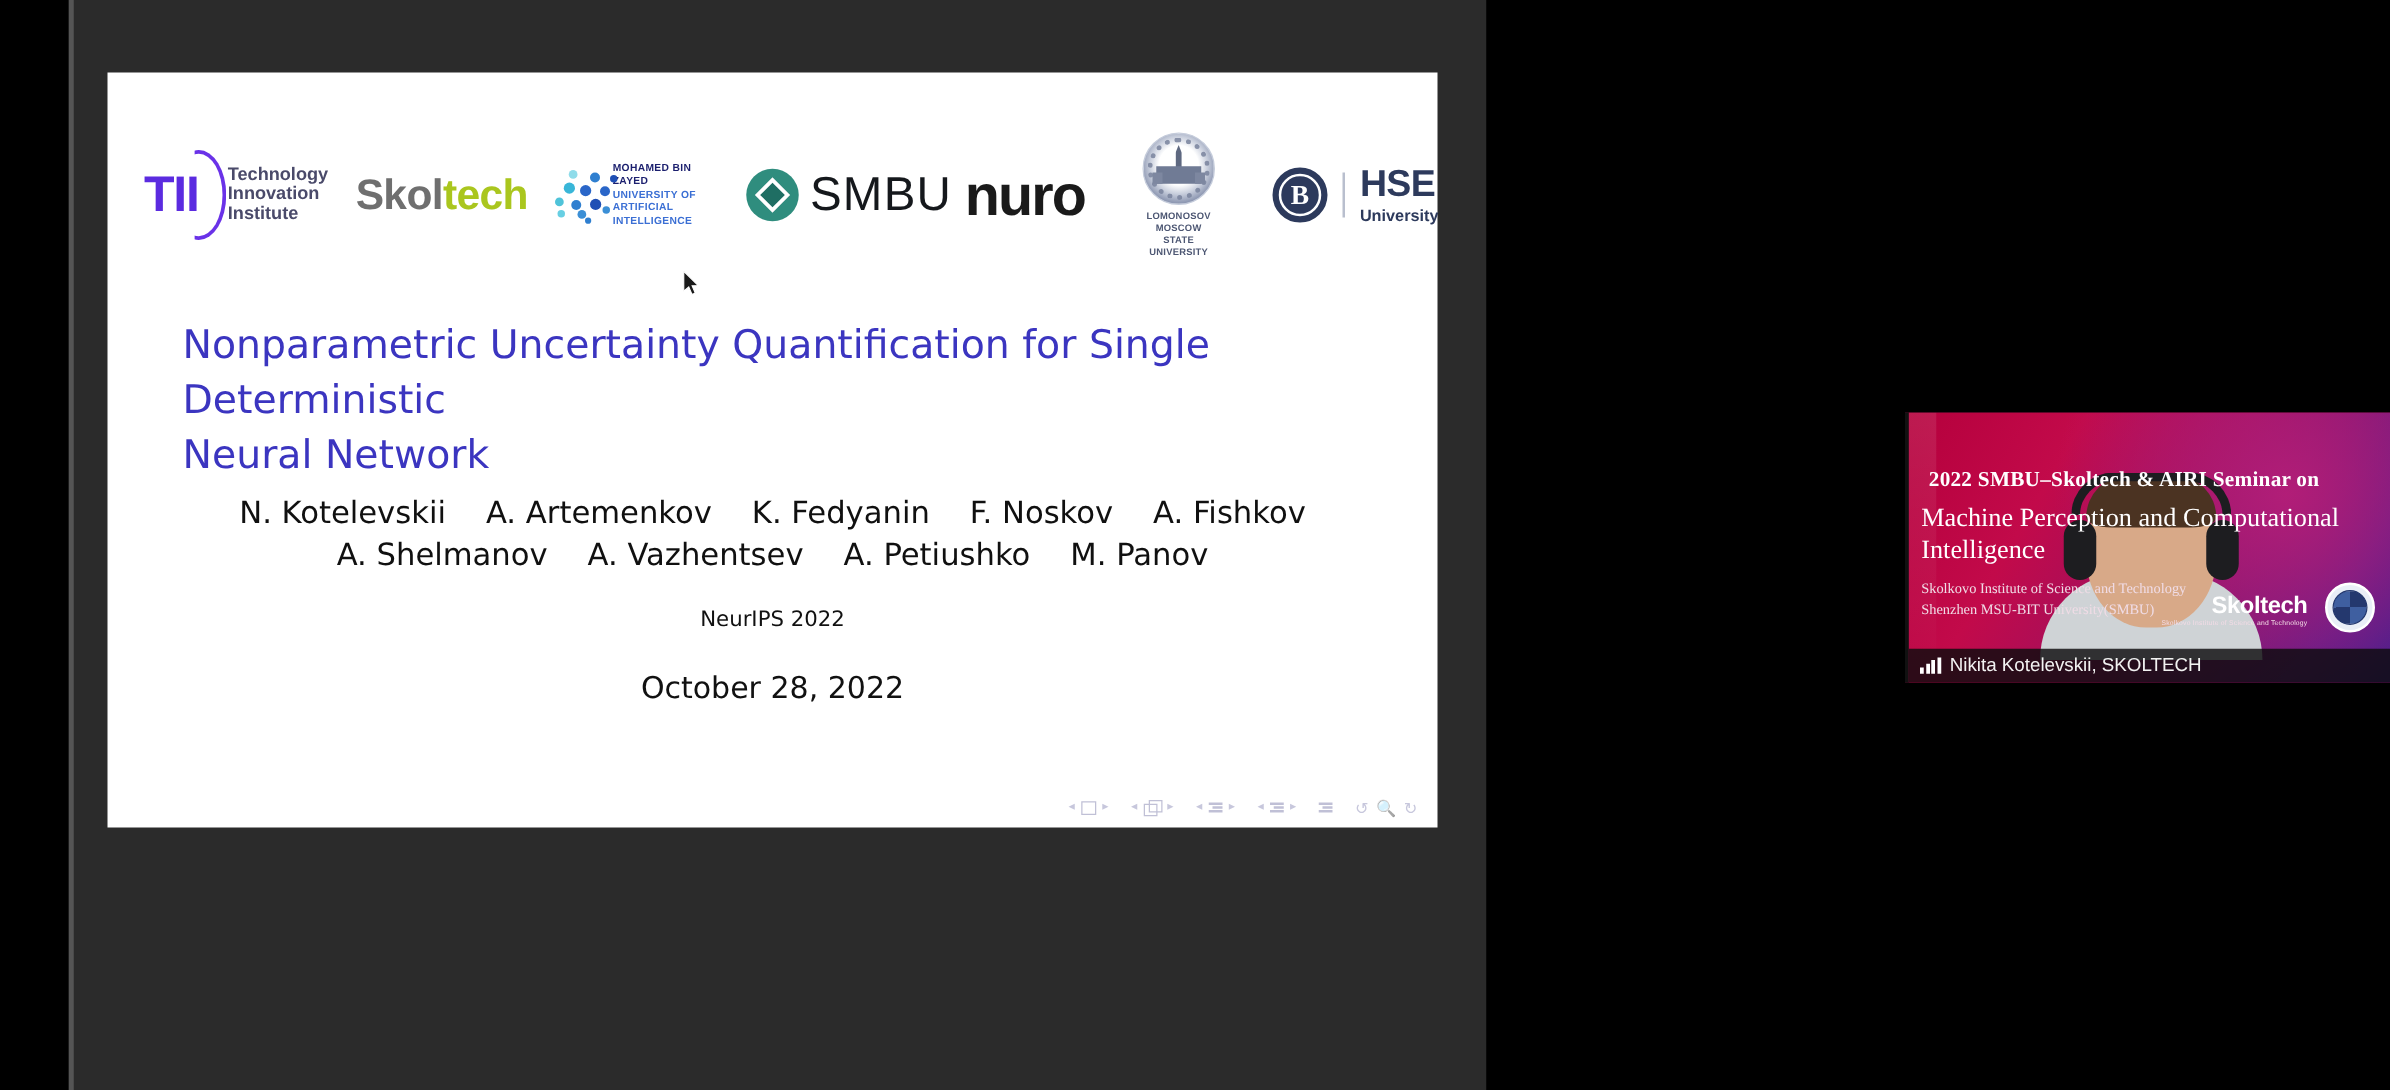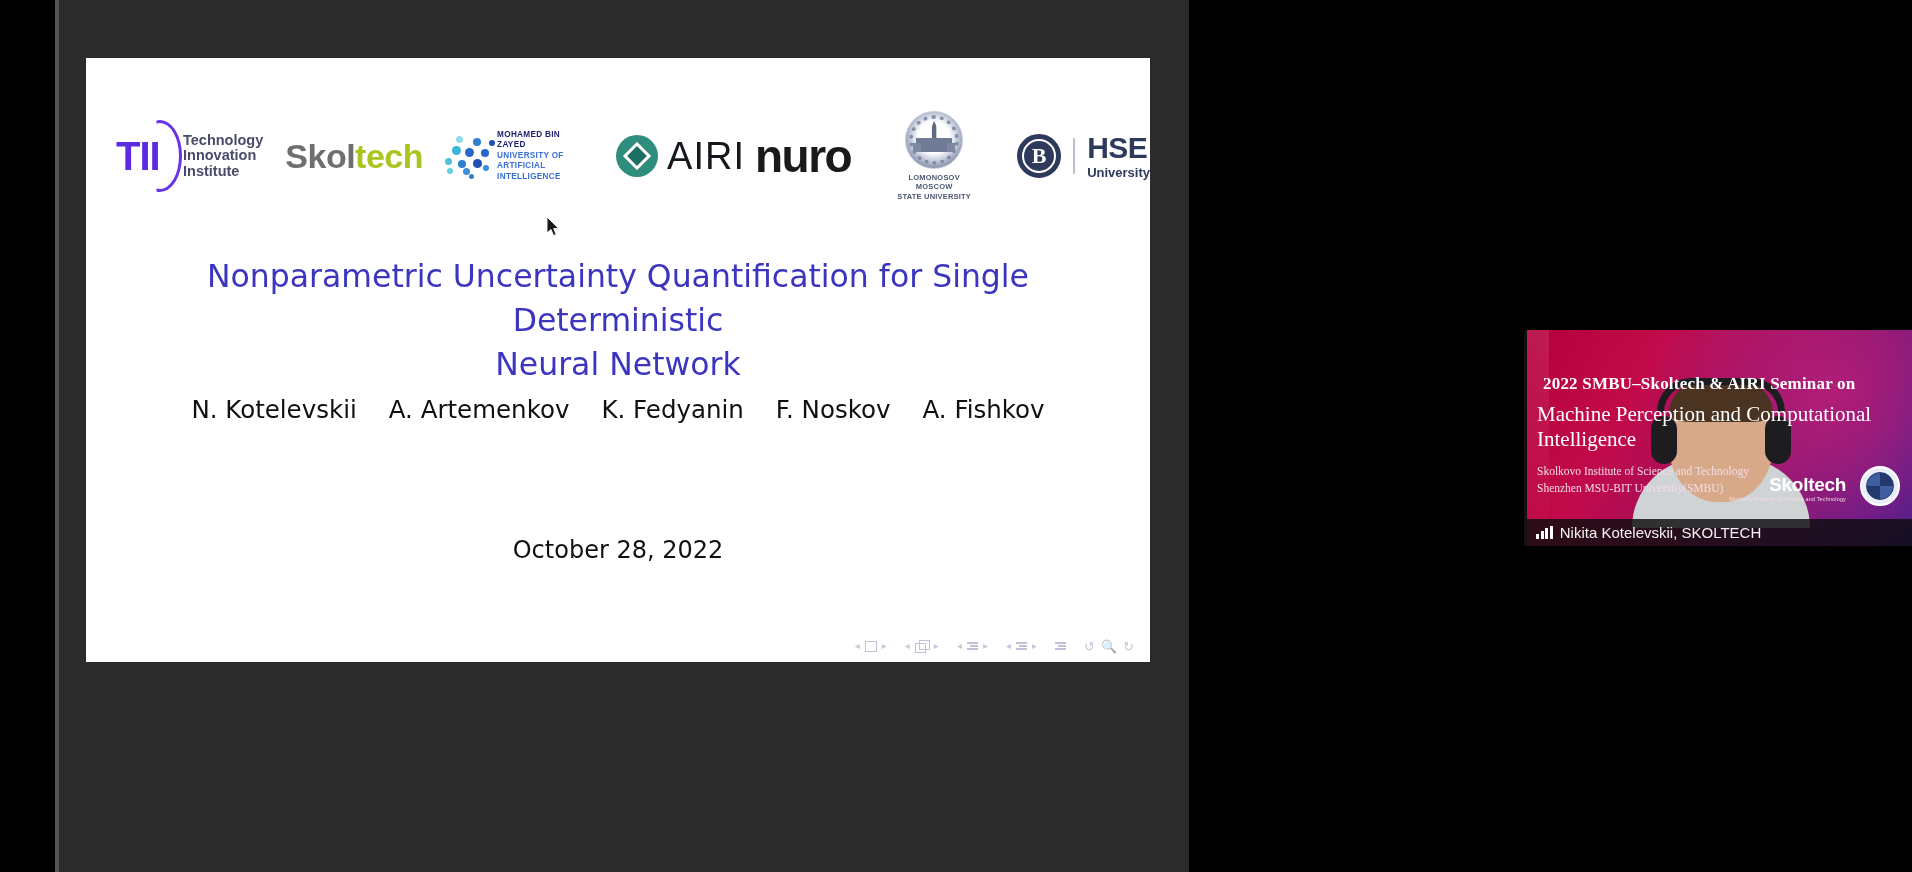--- a/index.html
+++ b/index.html
@@ -137,21 +137,21 @@
     font-family: "Liberation Serif", serif; font-weight: bold; font-size: 22px;
   }
   .hse-div { width: 2px; height: 36px; background: #b9bfce; }
   .hse-txt { display: flex; flex-direction: column; line-height: 1; }
   .hse-big { font-size: 30px; font-weight: bold; color: #2d3a5c; letter-spacing: -0.5px; }
   .hse-small { font-size: 13px; font-weight: bold; color: #2d3a5c; margin-top: 3px; }
 
   
   .slide-title {
     position: absolute; left: 60px; right: 60px; top: 196px;
-    text-align: center; color: #3b35c0;
+    text-align: left; color: #3b35c0;
     font-family: "DejaVu Sans", sans-serif;
     font-size: 31.5px; line-height: 44px; font-weight: 400;
   }
   .authors {
     position: absolute; left: 60px; right: 60px; top: 335px;
     text-align: center; color: #101010;
     font-family: "DejaVu Sans", sans-serif;
     font-size: 24.5px; line-height: 34px; font-weight: 400;
   }
   .authors .row { white-space: nowrap; }
@@ -334,21 +334,21 @@
           <div class="l2">UNIVERSITY OF</div>
           <div class="l3">ARTIFICIAL INTELLIGENCE</div>
         </div>
       </div>
 
       <div class="logo airi">
         <div class="airi-mark">
           <div class="airi-circ"></div>
           <div class="airi-inner"></div>
         </div>
-        <div class="airi-text">AIRI</div>
+        <div class="airi-text">SMBU</div>
       </div>
 
       <div class="logo nuro">
         <div class="nuro-text">nuro</div>
       </div>
 
       <div class="logo msu">
         <div class="msu-seal">
           <div class="msu-wreath"></div>
           <div class="msu-tower"></div>
@@ -377,22 +377,26 @@
 
     <div class="slide-title">
       <div>Nonparametric Uncertainty Quantification for Single Deterministic</div>
       <div>Neural Network</div>
     </div>
 
     <div class="authors">
       <div class="row">
         <span class="nm">N. Kotelevskii</span><span class="nm">A. Artemenkov</span><span class="nm">K. Fedyanin</span><span class="nm">F. Noskov</span><span class="nm">A. Fishkov</span>
       </div>
-    </div>
-
+      <div class="row">
+        <span class="nm">A. Shelmanov</span><span class="nm">A. Vazhentsev</span><span class="nm">A. Petiushko</span><span class="nm">M. Panov</span>
+      </div>
+    </div>
+
+    <div class="venue">NeurIPS 2022</div>
     <div class="date">October 28, 2022</div>
 
     <div class="nav-bar">
       <div class="nav-group">
         <span class="nav-arrow">◂</span>
         <span class="nav-ico ico-square"></span>
         <span class="nav-arrow">▸</span>
       </div>
       <div class="nav-group">
         <span class="nav-arrow">◂</span>

